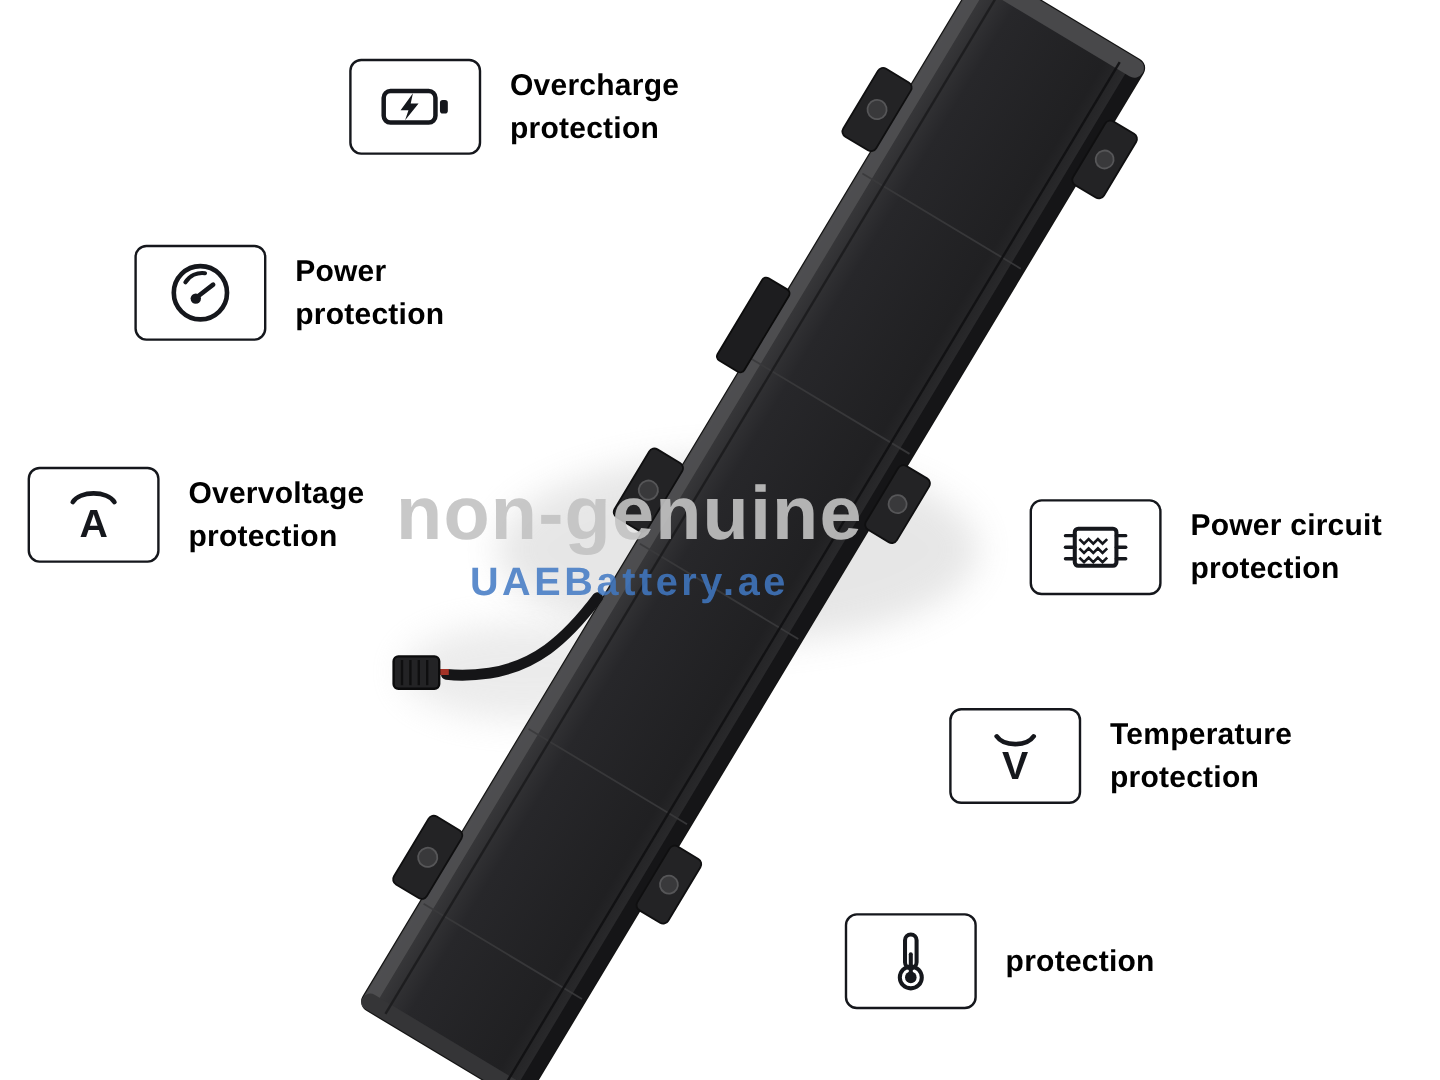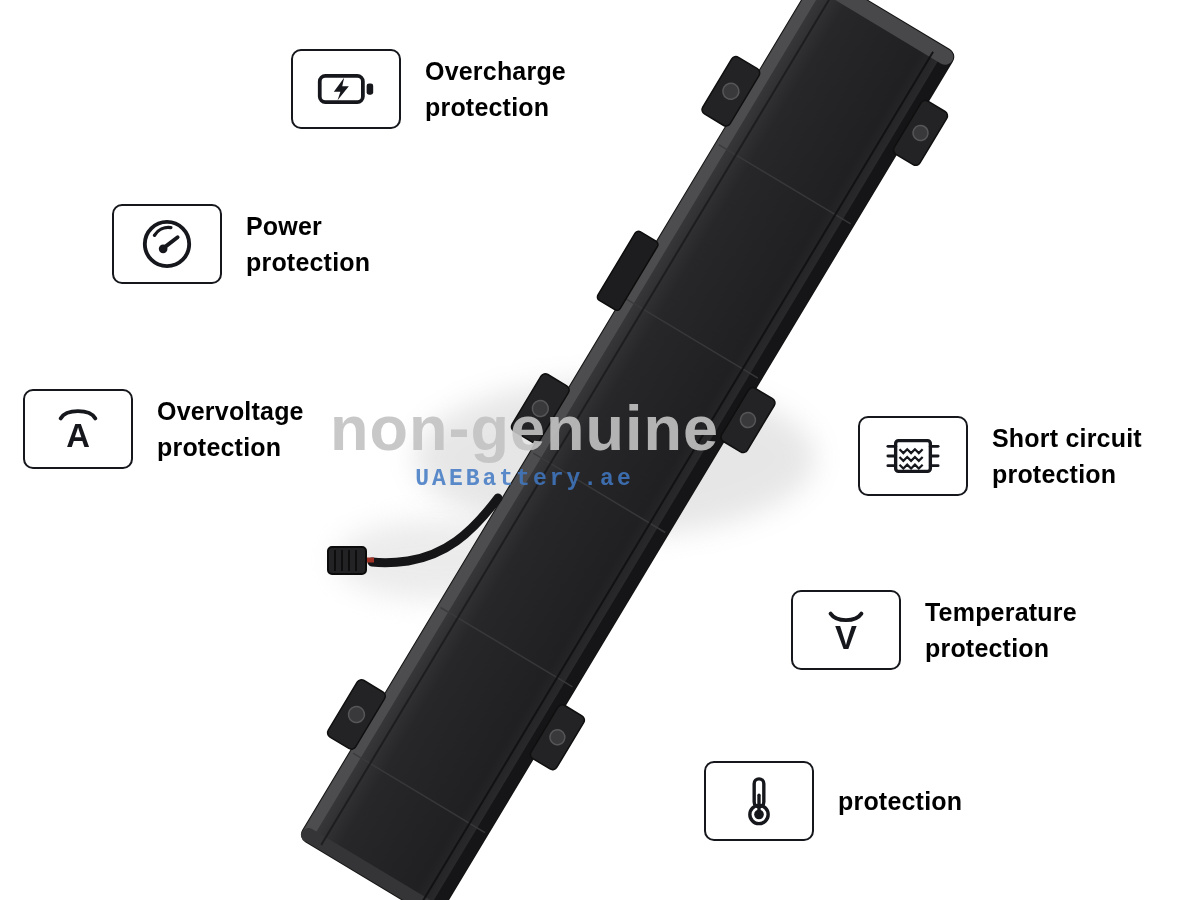--- a/index.html
+++ b/index.html
@@ -4,21 +4,21 @@
 <style>
   html,body{margin:0;padding:0;}
   body{
     width:1200px;height:900px;position:relative;overflow:hidden;
     background:#ffffff;
     font-family:"Liberation Sans", sans-serif;
   }
   #battery-scene{position:absolute;left:0;top:0;z-index:1;}
   .wm{position:absolute;left:0;width:1049px;text-align:center;z-index:2;pointer-events:none;}
   .wm-main{top:392px;font-size:63px;font-weight:700;color:#c3c3c3;opacity:.9;letter-spacing:1px;}
-  .wm-sub{top:466px;font-size:23px;font-weight:700;color:#4179c4;opacity:.85;letter-spacing:3px;font-family:Liberation Mono, monospace;}
+  .wm-sub{top:466px;font-size:33px;font-weight:700;color:#4179c4;opacity:.85;letter-spacing:3px;}
   .callout{position:absolute;display:flex;align-items:center;gap:24px;z-index:3;}
   .icon-box{
     width:106px;height:76px;flex:0 0 auto;background:#fff;
     border:2.5px solid #15171c;border-radius:10px;
     display:flex;align-items:center;justify-content:center;
     color:#15171c;
   }
   .icon-box svg{display:block;}
   .label{font-size:25px;line-height:36px;color:#000000;font-weight:600;letter-spacing:.2px;}
   .label span{display:block;}
@@ -164,21 +164,21 @@
           <line x1="48" y1="38" x2="56" y2="38"></line>
       </g>
       <g stroke="currentColor" stroke-width="2.3" fill="none">
         <path d="M16 21 l4 4 l4 -4 l4 4 l4 -4 l4 4 l4 -4"></path>
         <path d="M16 29 l4 4 l4 -4 l4 4 l4 -4 l4 4 l4 -4"></path>
         <path d="M16 37 l4 4 l4 -4 l4 4 l4 -4 l4 4 l4 -4"></path>
       </g>
     </svg>
   </div>
   <div class="label">
-    <span>Short circuit</span>
+    <span>Power circuit</span>
     <span>protection</span>
   </div>
 </div>
 
 <div class="callout" id="c-overvolt">
   <div class="icon-box">
     <svg width="54" height="54" viewBox="0 0 56 56">
       <path d="M 12 11 C 18 20, 38 20, 44 11" fill="none" stroke="currentColor" stroke-width="4" stroke-linecap="round"></path>
       <text x="28" y="48" text-anchor="middle" font-size="34" font-weight="bold" fill="currentColor">V</text>
     </svg>

